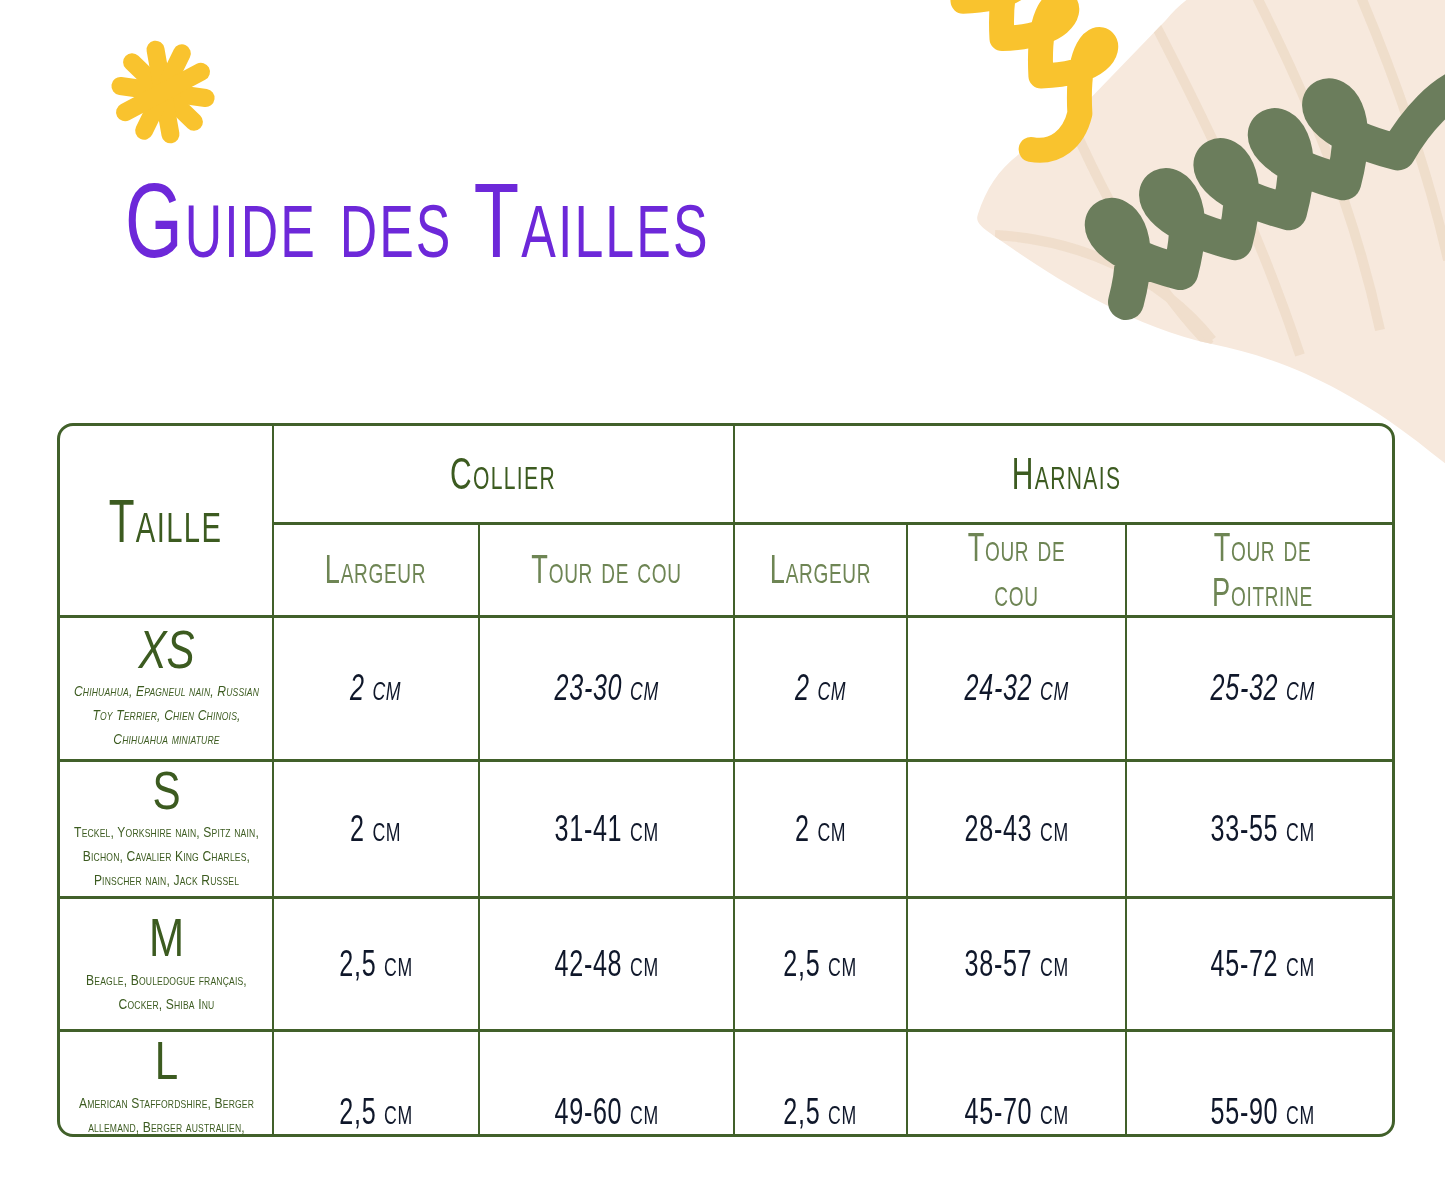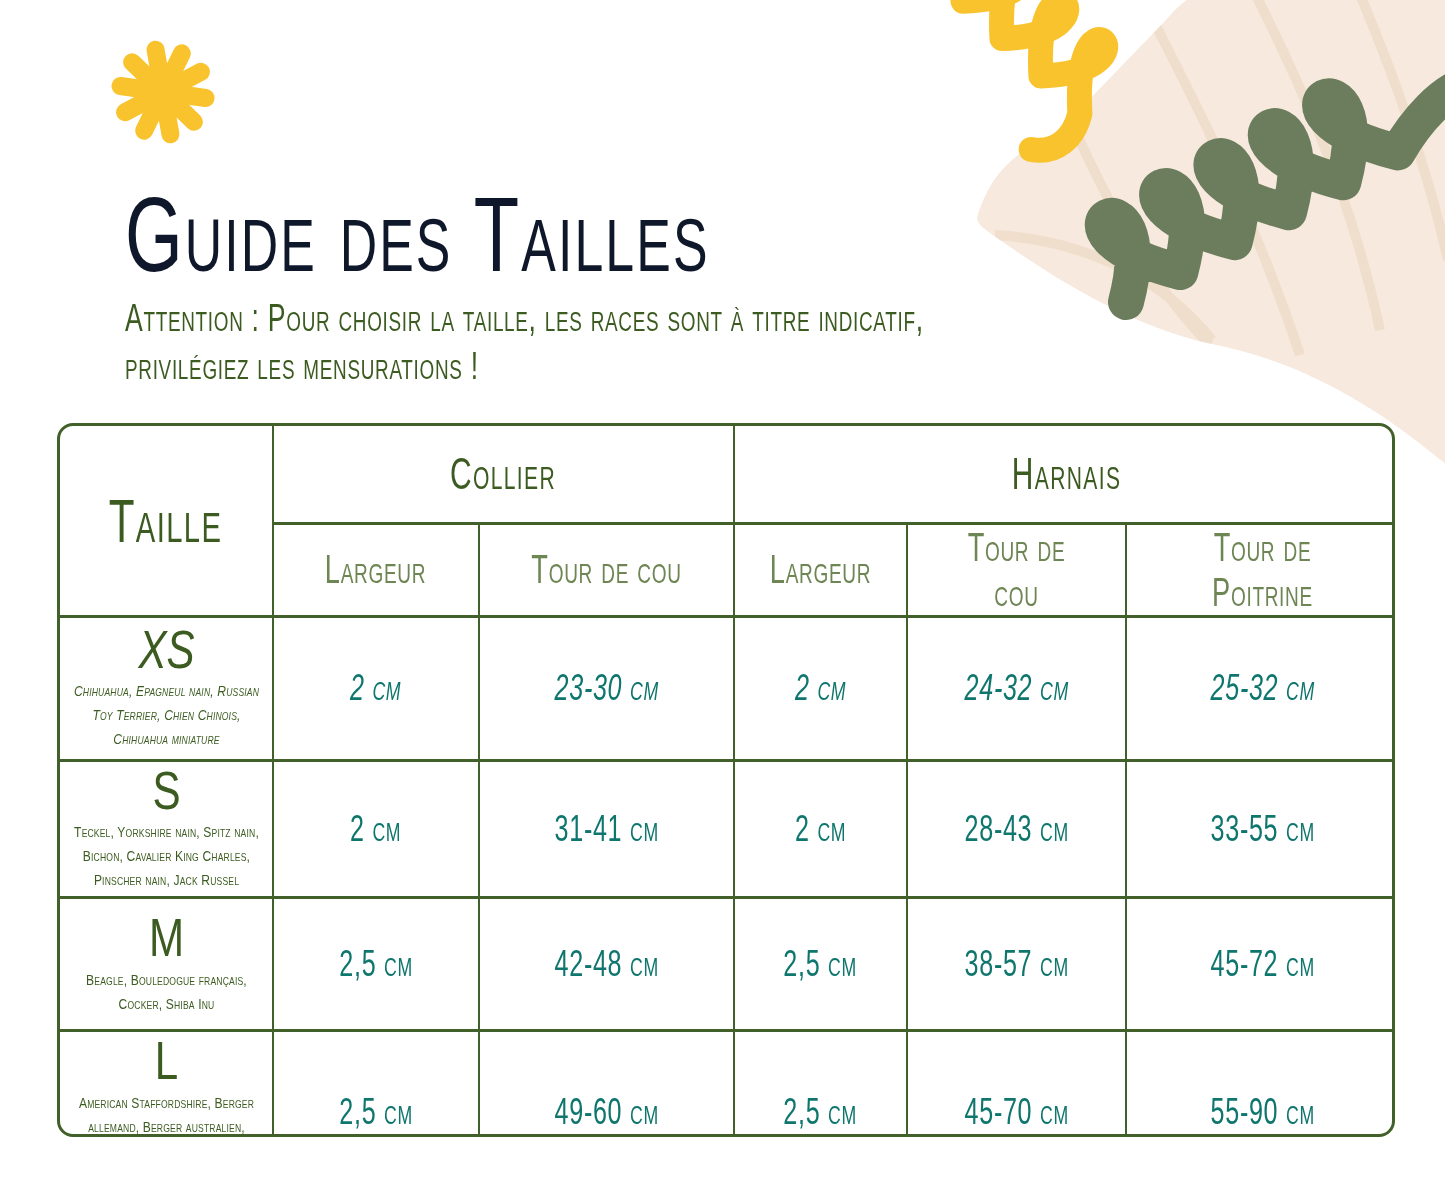--- a/index.html
+++ b/index.html
@@ -5,22 +5,22 @@
   html,body{margin:0;padding:0;background:#ffffff;}
   .page{
     position:relative;width:1445px;height:1178px;overflow:hidden;background:#ffffff;
     font-family:"Liberation Sans",sans-serif;color:#3c5b20;
   }
   .decor{position:absolute;left:0;top:0;width:1445px;height:1178px;pointer-events:none;}
   .narrow{display:inline-block;transform:scaleX(0.68);transform-origin:center;}
   .narrow-left{display:inline-block;transform:scaleX(0.70);transform-origin:left center;white-space:nowrap;}
 
   .title{
-    position:absolute;left:125px;top:179px;
-    font-size:106px;font-variant:small-caps;letter-spacing:3px;color:#0f172a;
+    position:absolute;left:125px;top:165px;
+    font-size:106px;font-variant:small-caps;letter-spacing:3px;color:#6d28d9;
     white-space:nowrap;line-height:1.05;
   }
   .warning{
     position:absolute;left:125px;top:295px;
     font-size:38px;font-variant:small-caps;letter-spacing:1px;color:#3c5b20;line-height:1.25;
   }
 
   .table-wrap{
     position:absolute;left:57px;top:423px;width:1338px;height:714px;
     box-sizing:border-box;border:3px solid #41602a;border-radius:16px;overflow:hidden;
@@ -35,21 +35,21 @@
     text-align:center;vertical-align:middle;padding:0;font-weight:normal;
   }
   .sztable tr:first-child>*{border-top:0;}
   .sztable tr>*:first-child{border-left:0;}
   .sztable tr>*:last-child{border-right:0;}
   .sztable tr:last-child>*{border-bottom:0;}
 
   .corner-h{font-size:62px;color:#3c5b20;letter-spacing:2px;}
   .group-h{font-size:44px;color:#3c5b20;letter-spacing:2px;}
   .sub-h{font-size:40px;color:#6e8554;letter-spacing:1px;}
-  .val{font-size:37px;color:#0f766e;letter-spacing:1px;white-space:nowrap;}
+  .val{font-size:37px;color:#0f172a;letter-spacing:1px;white-space:nowrap;}
   .size-letter{display:block;font-size:54px;line-height:1.05;color:#3c5b20;}
   .breeds{display:block;font-size:15.5px;line-height:1.55;color:#3c5b20;padding:2px 6px 4px 6px;letter-spacing:0.2px;}
   .size-cell-inner{display:inline-block;transform:scaleX(0.78);transform-origin:center;width:125%;margin-left:-12.5%;}
 
   .r-head1{height:97px;}
   .r-head2{height:86px;margin-left:42px;}
   .r-xs{height:144px;font-style:italic;}
   .r-s{height:132px;}
   .r-m{height:133px;}
   .r-l{height:122px;}
@@ -111,24 +111,20 @@
                c 100 -112 -62 -112 62 -2
                c 100 -112 -62 -112 62 -2
                c 34 -22 66 -32 90 -30" fill="none" stroke="#6b7d5c" stroke-width="36" stroke-linecap="round" stroke-linejoin="round"></path>
     </g>
   </svg>
 
   <div class="title">
     <span class="narrow-left">Guide des Tailles</span>
   </div>
 
-  <div class="warning">
-    <div><span class="narrow-left">Attention : Pour choisir la taille, les races sont à titre indicatif,</span></div>
-    <div><span class="narrow-left">privilégiez les mensurations !</span></div>
-  </div>
 
   <div class="table-wrap">
     <table class="sztable">
       <colgroup>
         <col style="width:213px">
           <col style="width:206px">
           <col style="width:255px">
         <col style="width:173px">
           <col style="width:219px">
           <col style="width:272px">

